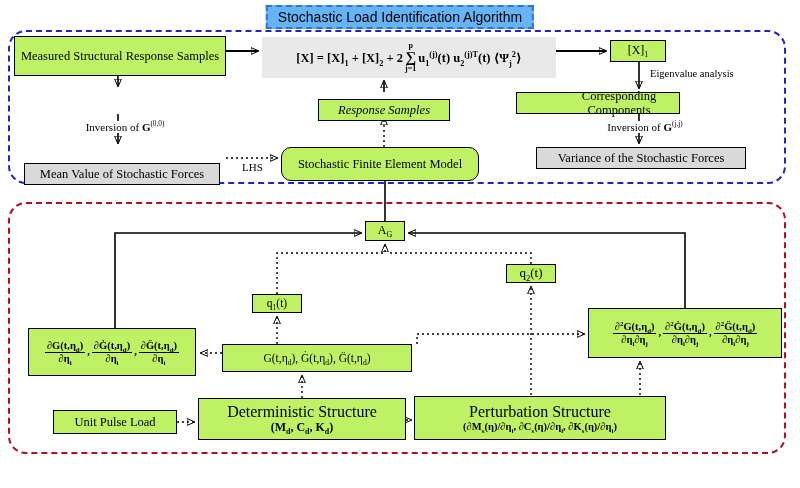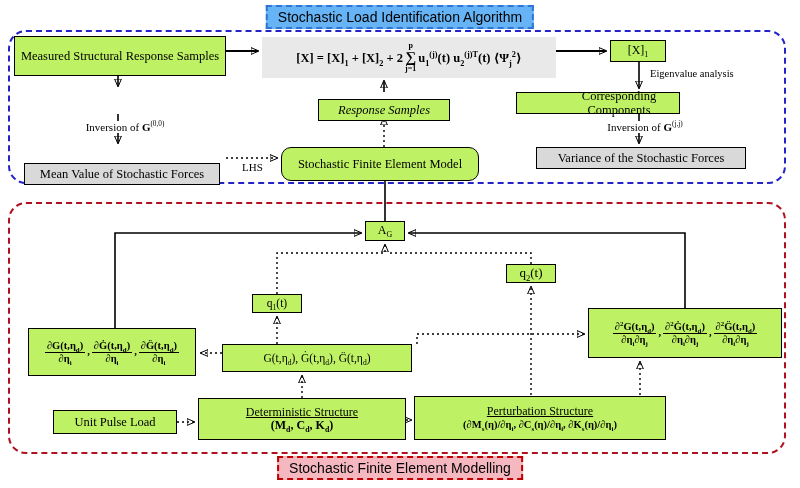--- a/index.html
+++ b/index.html
@@ -23,21 +23,21 @@
   .flabel.center{text-align:center;}
   sub,sup{font-size:0.66em;line-height:0;}
   .sum{display:inline-flex;flex-direction:column;align-items:center;line-height:1;margin:0 2px;vertical-align:middle;}
   .sum .lim{font-size:8px;line-height:1;}
   .sum .sigma{font-size:15px;line-height:.95;}
   .fracs{font-weight:bold;font-size:10.5px;display:flex;align-items:center;justify-content:center;}
   .frac{display:inline-block;text-align:center;vertical-align:middle;margin:0 1px;}
   .frac .num{display:block;border-bottom:1px solid #000;padding:0 2px;}
   .frac .den{display:block;}
   .sep{margin:0 1px;align-self:center;}
-  .twoline .title{font-size:12px;text-decoration:underline;}
+  .twoline .title{font-size:16px;}
   .twoline .params{font-weight:bold;}
   .wires path,.wires polyline{fill:none;stroke:#000;}
   .solid{stroke-width:1.6;}
   .thick{stroke-width:2;}
   .dotted{stroke-width:1.4;stroke-dasharray:2 3;}
 </style>
 </head>
 <body>
 
 <div class="canvas">
@@ -72,21 +72,20 @@
     <path class="dotted" d="M302,398 L302,376" marker-end="url(#ah)"></path>
     <path class="dotted" d="M177,422 L194,422" marker-end="url(#ah)"></path>
     <path class="dotted" d="M406,420 L411,420" marker-end="url(#ah)"></path>
     <polyline class="dotted" points="417,344 417,334 584,334" marker-end="url(#ah)"></polyline>
     <path class="dotted" d="M222,353 L201,353" marker-end="url(#ah)"></path>
     <path class="dotted" d="M531,395 L531,287" marker-end="url(#ah)"></path>
     <path class="dotted" d="M640,395 L640,362" marker-end="url(#ah)"></path>
   </svg>
 
   <div class="banner banner-top">Stochastic Load Identification Algorithm</div>
-  <div class="banner banner-bottom">Stochastic Finite Element Modelling</div>
 
   <div class="node" style="left:14px;top:36px;width:212px;height:40px;">
     <span>Measured Structural Response Samples</span>
   </div>
 
   <div class="node equation-box" style="left:262px;top:37px;width:294px;height:41px;">
     <span class="mathtext">[X] = [X]<sub>1</sub> + [X]<sub>2</sub> + 2</span>
     <span class="sum">
       <span class="lim">p</span>
       <span class="sigma">∑</span>

